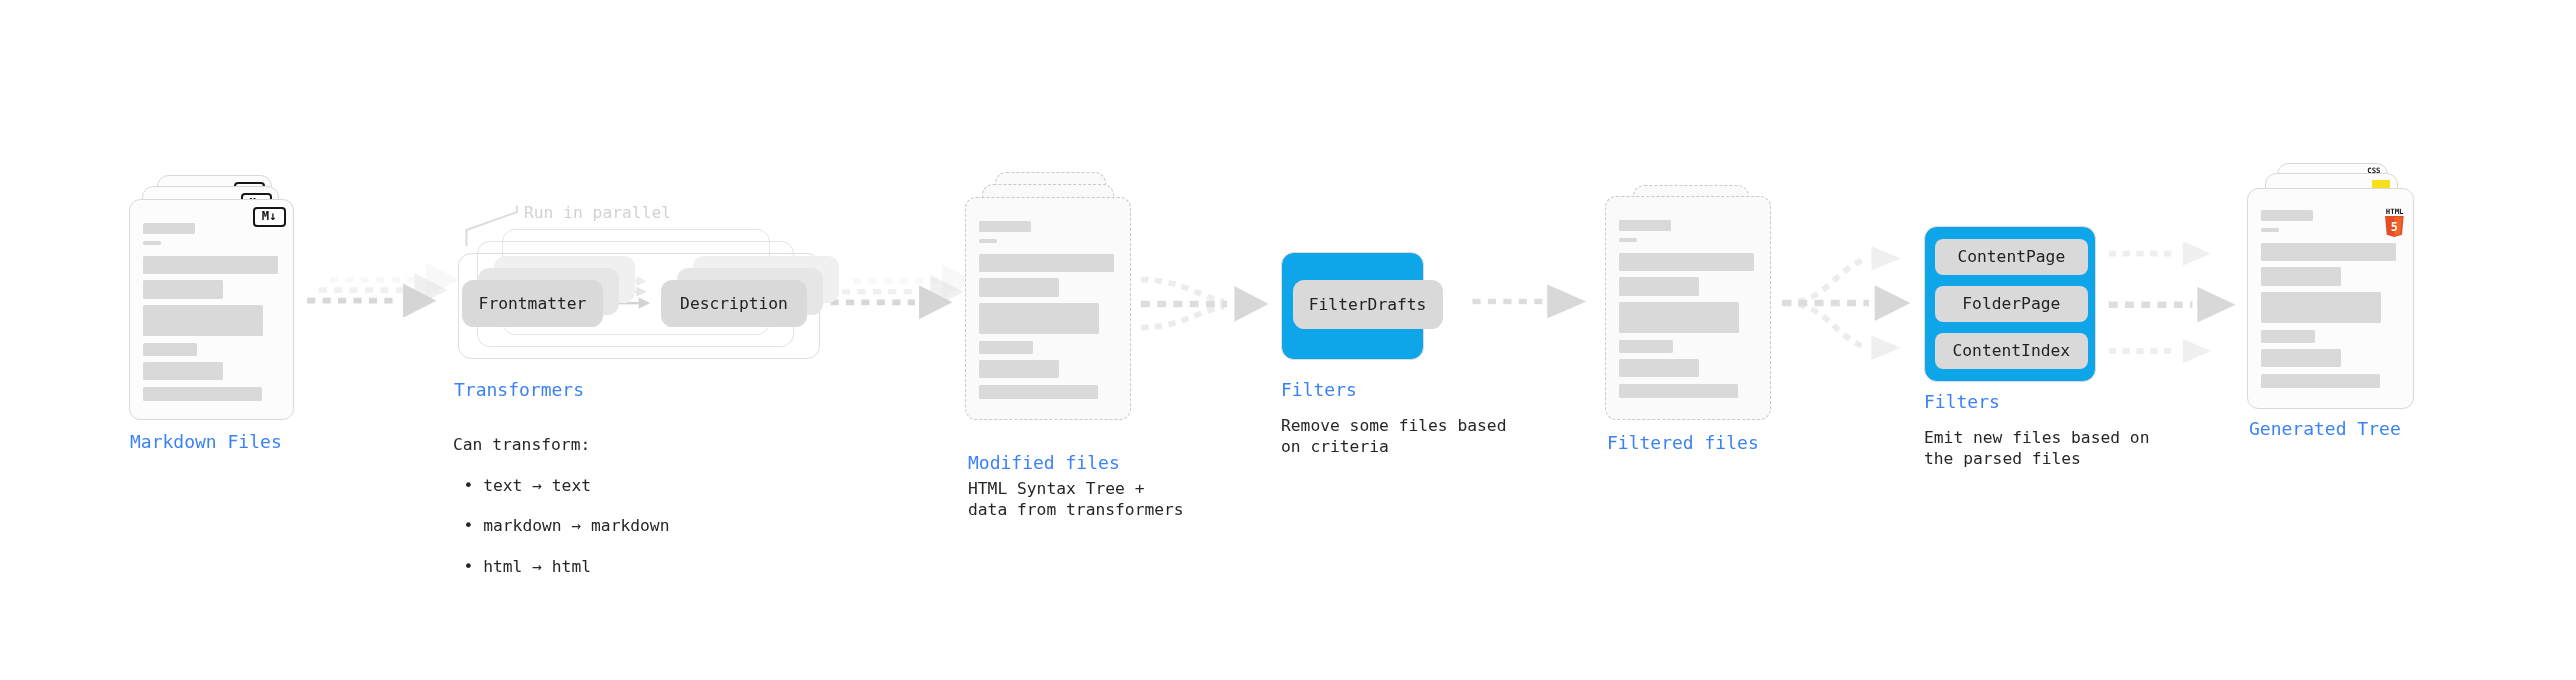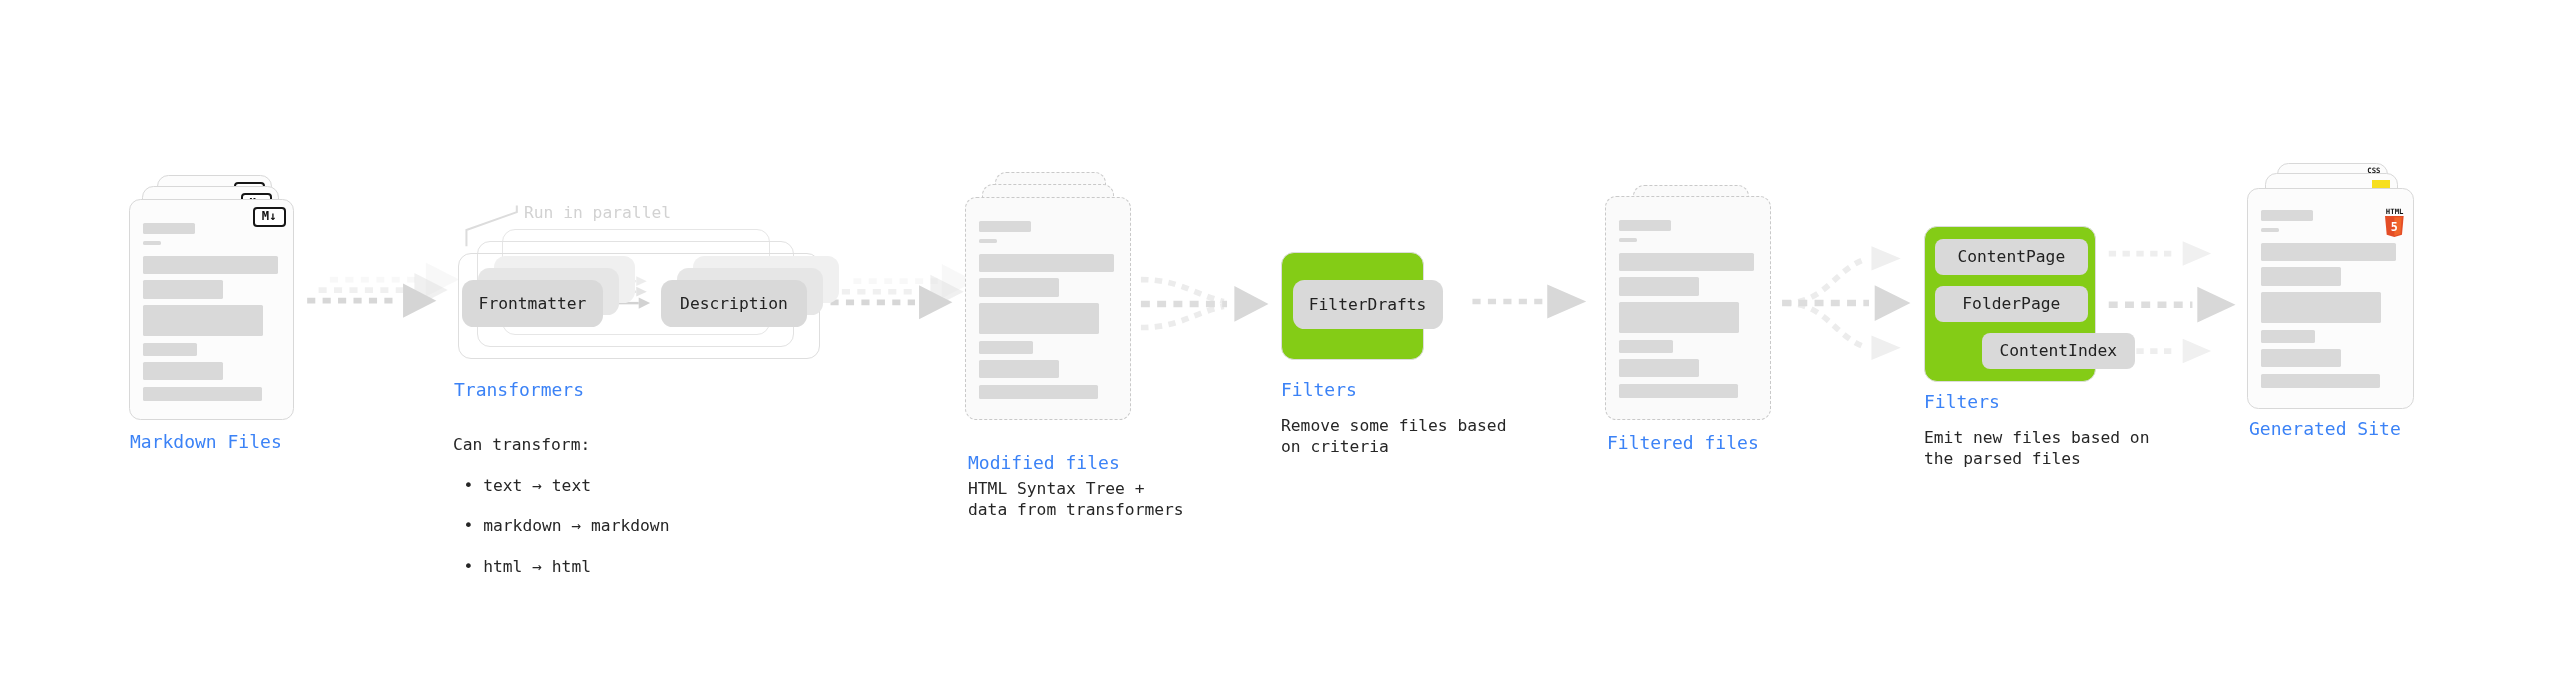--- a/index.html
+++ b/index.html
@@ -41,26 +41,26 @@
   .frame.f-back  { border: 1.6px solid #e6e6e6; }
   .frame.f-mid   { border: 1.6px solid #e2e2e2; }
   .frame.f-front { border: 1.6px solid #dedede; }
   .tpill { position: absolute; width: 141px; height: 47px; border-radius: 11.4px; background: #d9d9d9;
     text-align: center; line-height: 47px; font-size: 16.3px; color: #222; z-index: 3; }
   .tpill.wide { width: 146px; }
   .tpill.l1 { background: #e6e6e6; }
   .tpill.l2 { background: #f0f0f0; }
 
   
-  .outline-card { position: absolute; border: 1.6px solid #dcdcdc; border-radius: 13px; background: #84cc16; z-index: 2; }
+  .outline-card { position: absolute; border: 1.6px solid #dcdcdc; border-radius: 13px; background: #0ea5e9; z-index: 2; }
   .gray-pill { position: absolute; background: #d9d9d9; border-radius: 9.8px; text-align: center;
     font-size: 16.3px; color: #222; z-index: 3; }
   .pill-filter { left: 10.6px; top: 27px; width: 150px; height: 49px; line-height: 49px; border-radius: 11.4px; }
   .pill-emit { left: 9.8px; width: 153px; height: 36px; line-height: 36px; border-radius: 8.1px; }
-  .pill-emit.p0 { top: 12.2px; } .pill-emit.p1 { top: 59px; } .pill-emit.p2 { top: 106px; margin-left: 47px; }
+  .pill-emit.p0 { top: 12.2px; } .pill-emit.p1 { top: 59px; } .pill-emit.p2 { top: 106px; }
 
   
   .jsbadge { position: absolute; right: 7.3px; top: 5.7px; width: 18px; height: 10.6px; background: #f7df1e; }
   .cssbadge { position: absolute; right: 6.5px; top: 3.3px; text-align: center; }
   .cssbadge .word { font-size: 7.3px; font-weight: bold; line-height: 7.3px; color: #111; letter-spacing: 0; text-align: right; }
   .cssbadge .blue-bar { width: 16.3px; height: 3.3px; background: #2965f1; margin-top: 0.8px; border-radius: 0.8px; }
   .htmlbadge { position: absolute; right: 9px; top: 19px; text-align: center; }
   .htmlbadge .word { font-size: 7.3px; font-weight: bold; line-height: 8.1px; color: #111; }
 </style>
 </head>
@@ -256,16 +256,16 @@
       <div class="tbar b1"></div>
       <div class="tbar b2"></div>
       <div class="tbar b3"></div>
       <div class="tbar b4"></div>
       <div class="tbar b5"></div>
       <div class="tbar b6"></div>
       <div class="tbar b7"></div>
       <div class="tbar b8"></div>
     </div>
   </div>
-  <div class="label" style="left:2249px; top:418px;">Generated Site</div>
+  <div class="label" style="left:2249px; top:418px;">Generated Tree</div>
 
 </div>
 
 
 </body></html>

